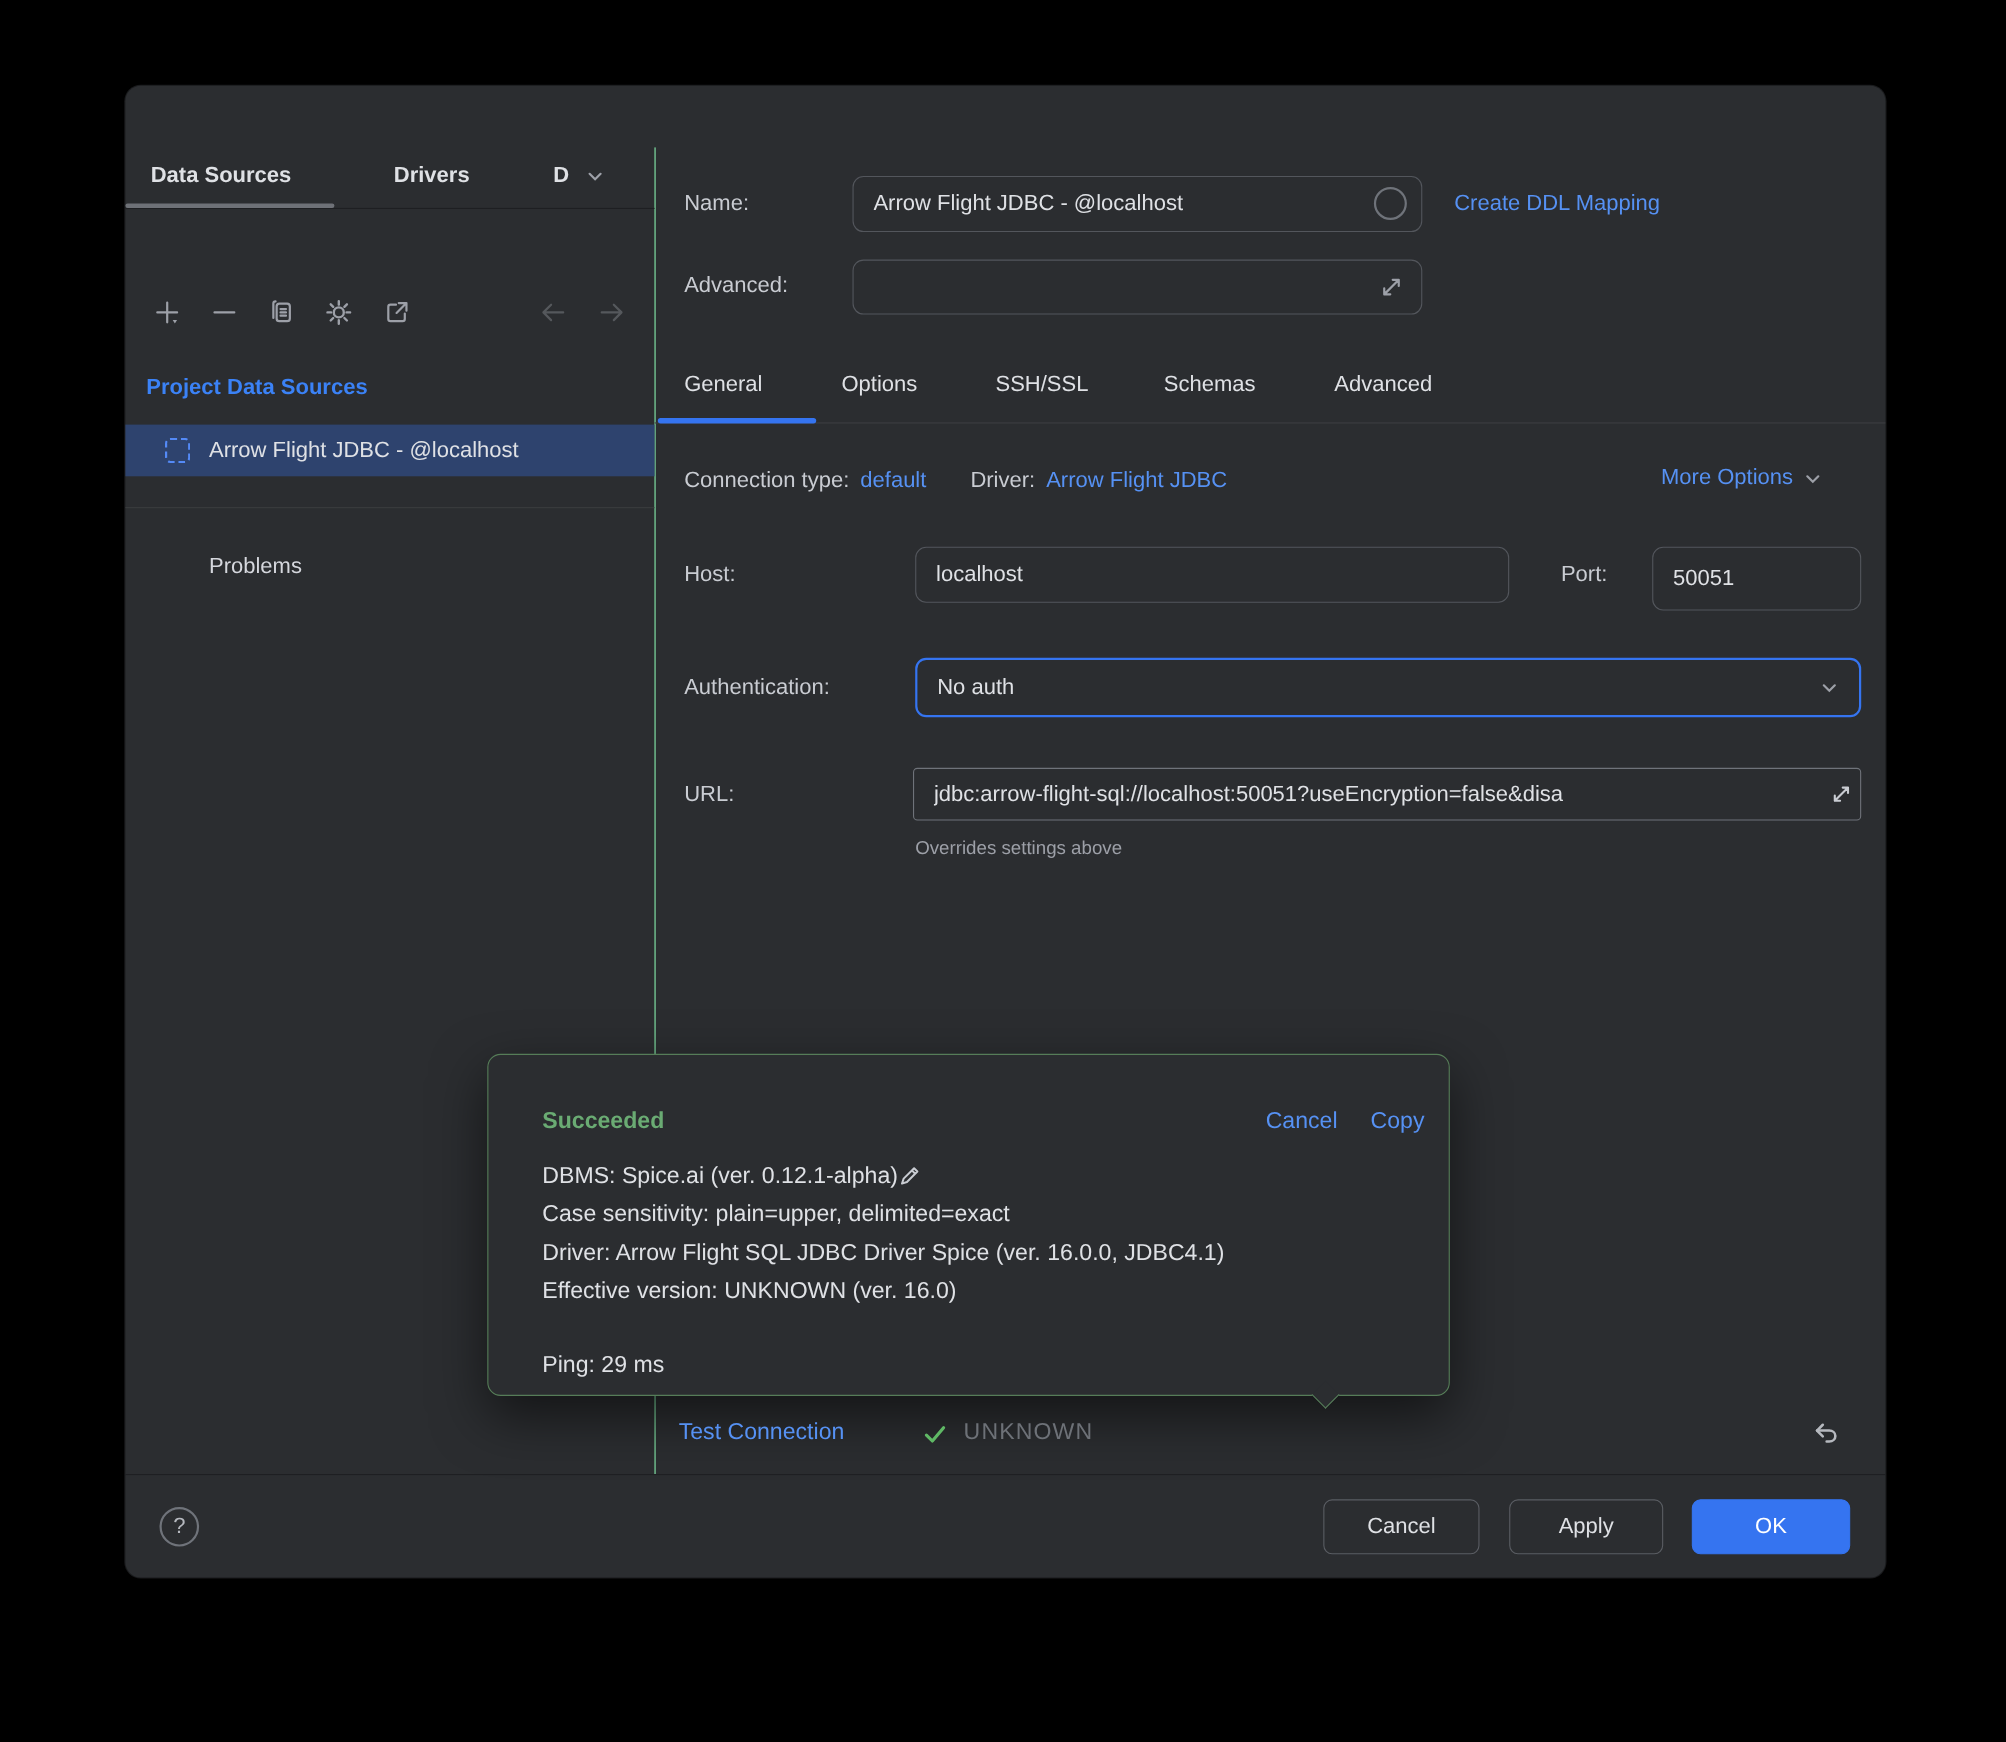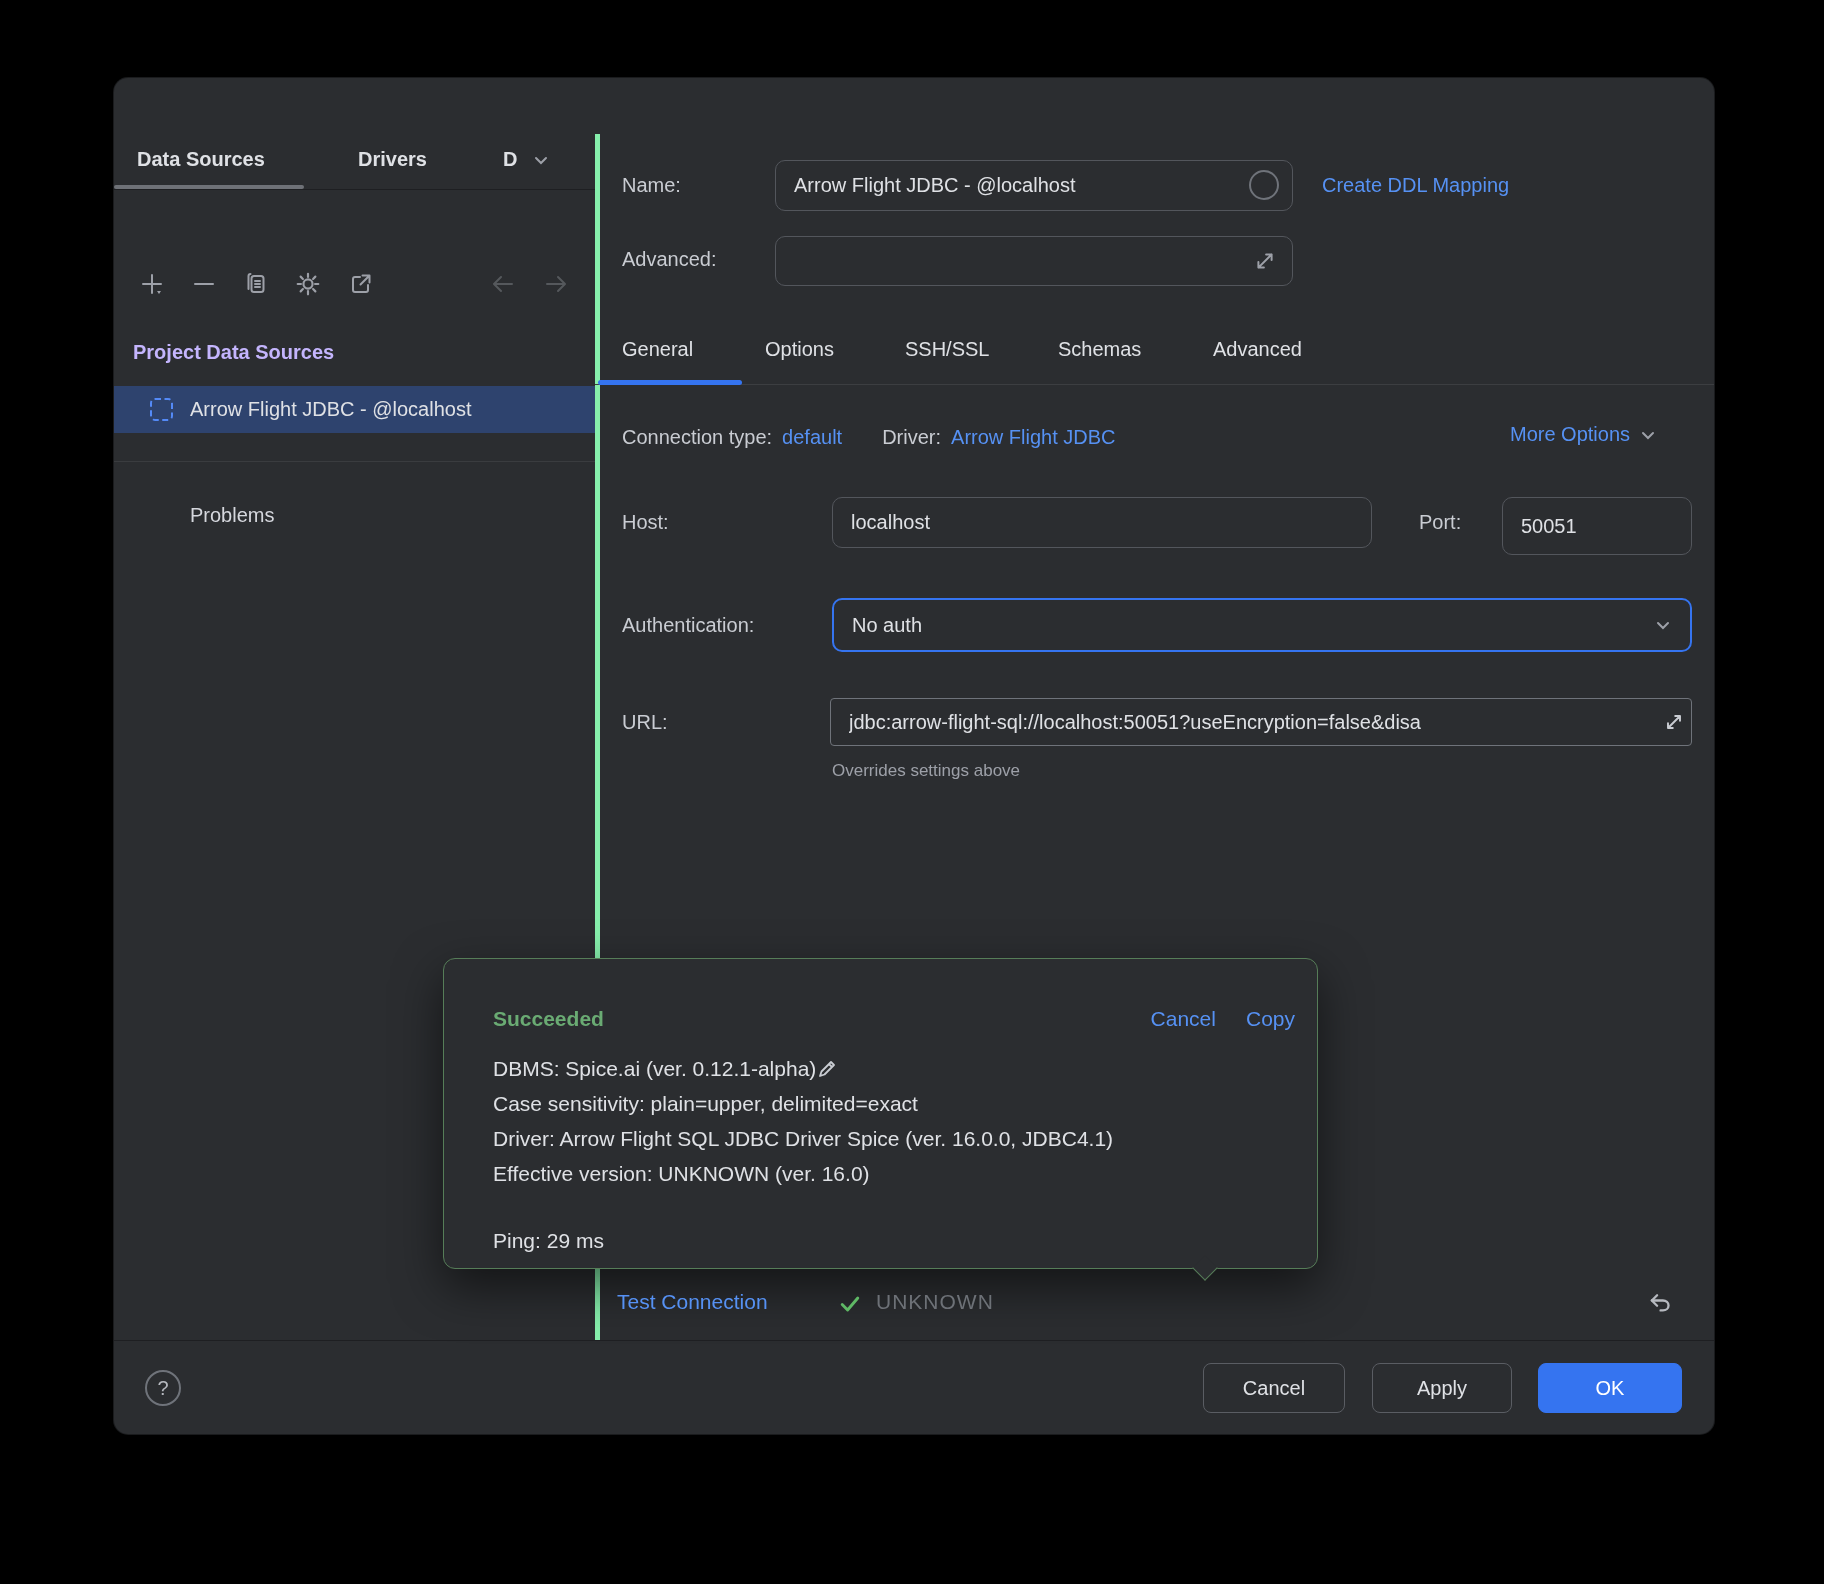--- a/index.html
+++ b/index.html
@@ -10,30 +10,30 @@
           background:#2b2d30;border-radius:14px;box-shadow:0 0 0 1px #1a1b1d;}
   
   .titlebar{position:absolute;left:0;top:0;width:100%;height:56px;}
   .tl-btn{position:absolute;top:18px;width:20px;height:20px;border-radius:50%;}
   .tl-close{left:17px;background:#ed6a5f;}
   .tl-min{left:57px;background:#4e5156;}
   .tl-zoom{left:97px;background:#61c554;}
   .win-title{position:absolute;left:0;top:0;width:100%;height:56px;display:flex;
              align-items:center;justify-content:center;font-size:21px;font-weight:700;color:#8f939b;}
   
-  .sidebar{position:absolute;left:0;top:56px;width:481px;height:1206px;border-right:5px solid #86efac;}
+  .sidebar{position:absolute;left:0;top:56px;width:481px;height:1206px;border-right:1px solid #86efac;}
   .sb-tabs{position:absolute;left:0;top:0;width:100%;height:55px;border-bottom:1px solid #1e1f22;}
   .sb-tab{position:absolute;top:0;height:51px;display:flex;align-items:center;
           font-size:20px;font-weight:700;color:#dfe1e5;}
   .sb-tab-underline{position:absolute;left:0;top:51px;width:190px;height:4px;background:#6e7177;border-radius:2px;}
   .icon{color:#9da0a8;display:inline-flex;align-items:center;justify-content:center;}
   .icon svg{display:block;}
   .tb-icon{position:absolute;top:137px;width:26px;height:26px;}
   .nav-icon{position:absolute;top:137px;width:26px;height:26px;color:#55585c;}
-  .sb-section{position:absolute;left:19px;top:207px;font-size:20px;font-weight:700;color:#c4b5fd;}
+  .sb-section{position:absolute;left:19px;top:207px;font-size:20px;font-weight:700;color:#3b82f6;}
   .sb-row{position:absolute;left:0;top:252px;width:100%;height:47px;background:#2e436e;
           display:flex;align-items:center;}
   .ds-icon{margin-left:36px;width:19px;height:19px;border:2px dashed #548af7;border-radius:5px;}
   .sb-row-label{margin-left:17px;font-size:20px;color:#dfe1e5;}
   .sb-divider{position:absolute;left:0;top:327px;width:100%;height:1px;background:#3a3c3f;}
   .sb-problems{position:absolute;left:76px;top:370px;font-size:20px;color:#d5d7dd;}
   
   .lbl{position:absolute;font-size:20px;color:#c9ccd2;}
   .input{position:absolute;background:transparent;border:1.5px solid #53565c;border-radius:10px;
          color:#dfe1e5;font-size:20px;font-family:inherit;padding:0 18px;box-sizing:border-box;outline:none;}

